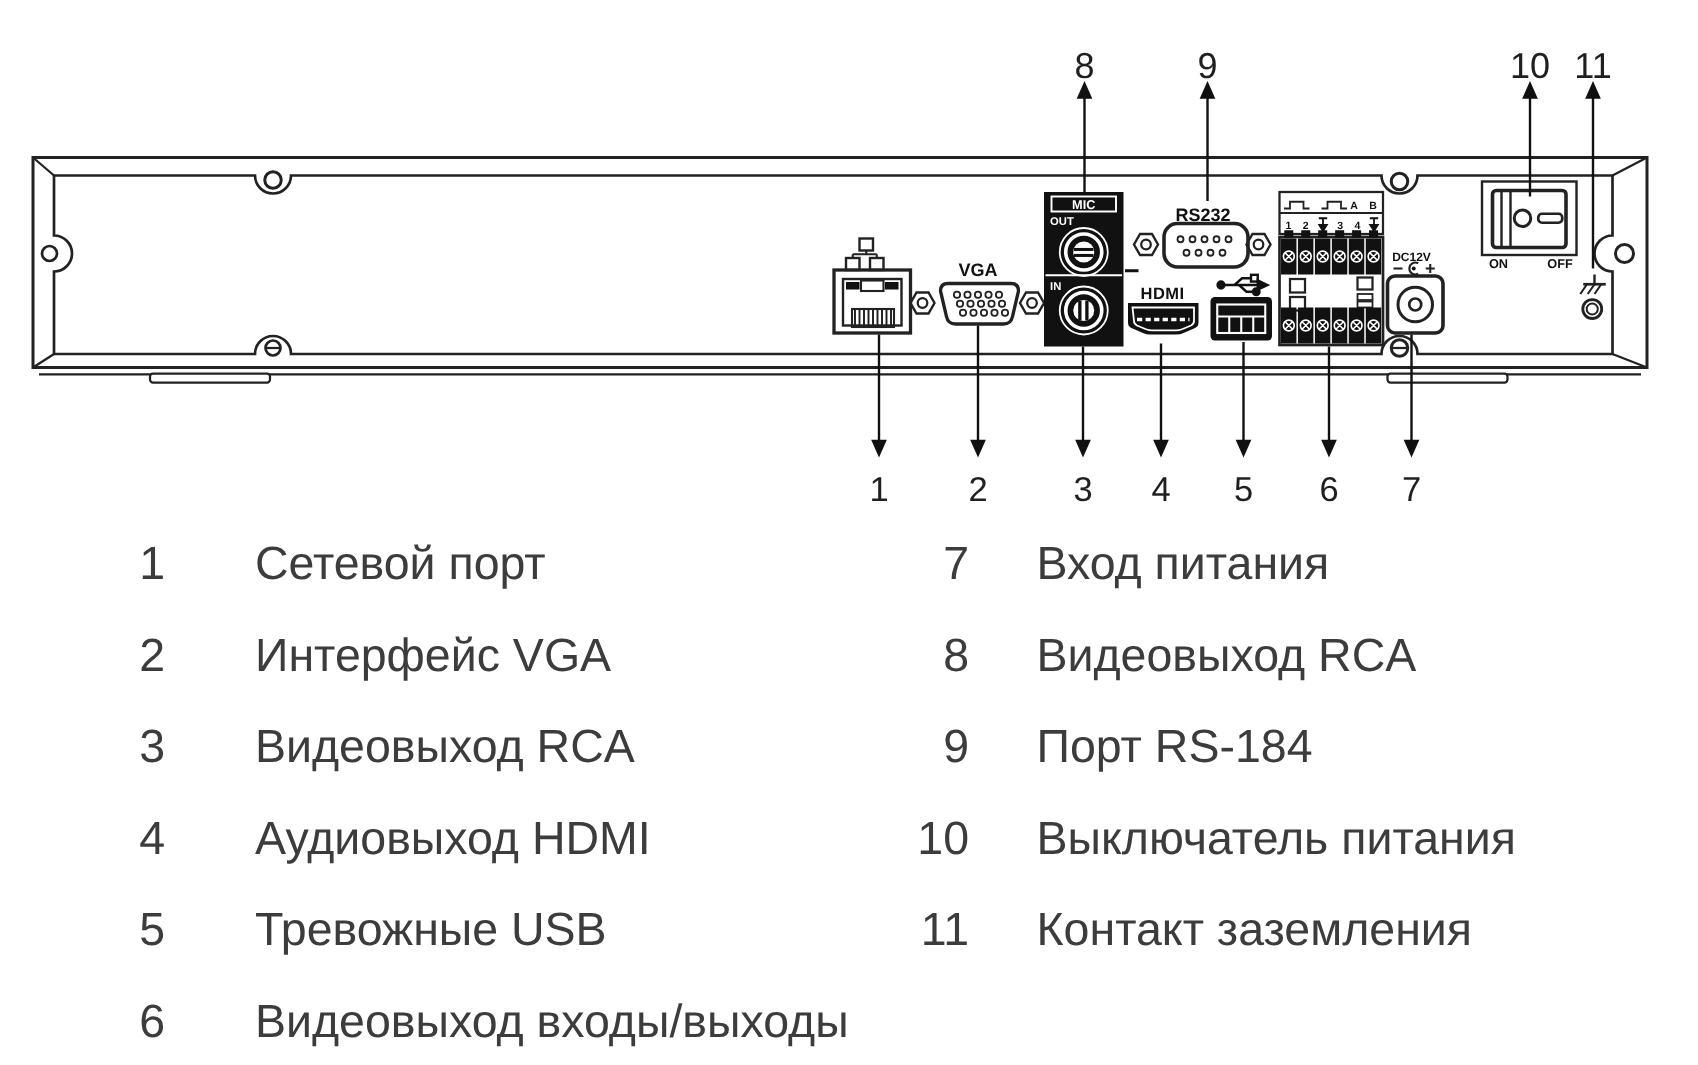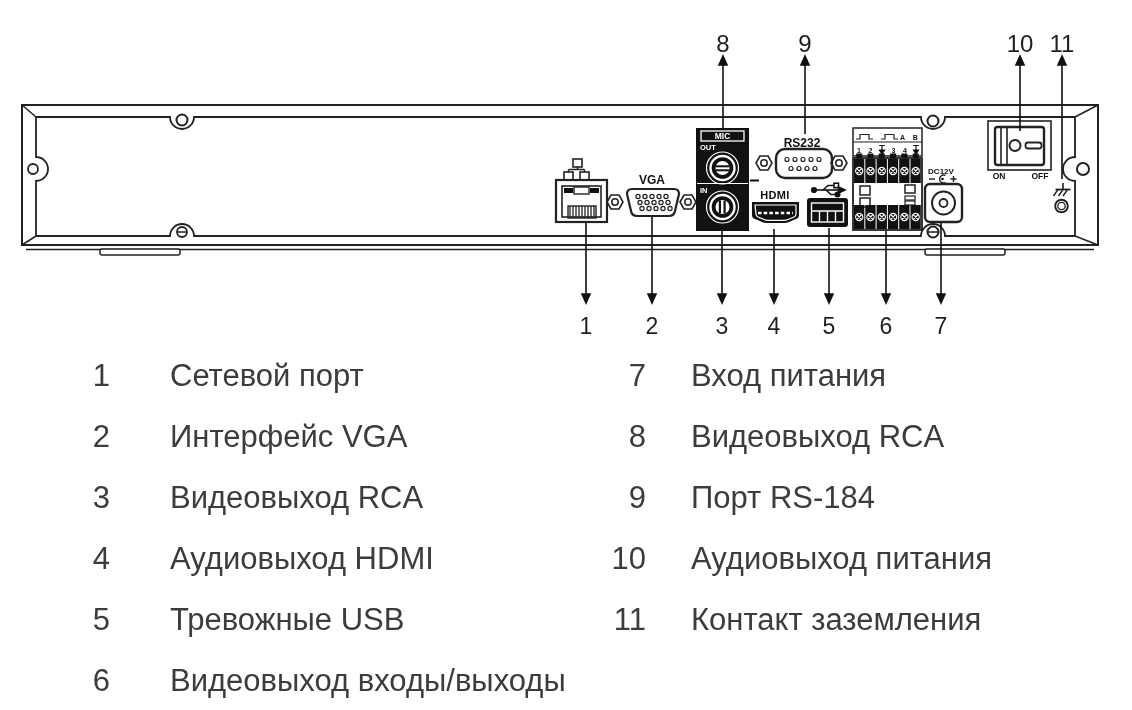--- a/index.html
+++ b/index.html
@@ -335,21 +335,21 @@
     <div class="legend-row">
       <span class="lnum">8</span>
       <span class="llabel">Видеовыход RCA</span>
     </div>
     <div class="legend-row">
       <span class="lnum">9</span>
       <span class="llabel">Порт RS-184</span>
     </div>
     <div class="legend-row">
       <span class="lnum">10</span>
-      <span class="llabel">Аудиовыход питания</span>
+      <span class="llabel">Выключатель питания</span>
     </div>
     <div class="legend-row">
       <span class="lnum">11</span>
       <span class="llabel">Контакт заземления</span>
     </div>
   </div>
 </div>
 
 </div>
 

